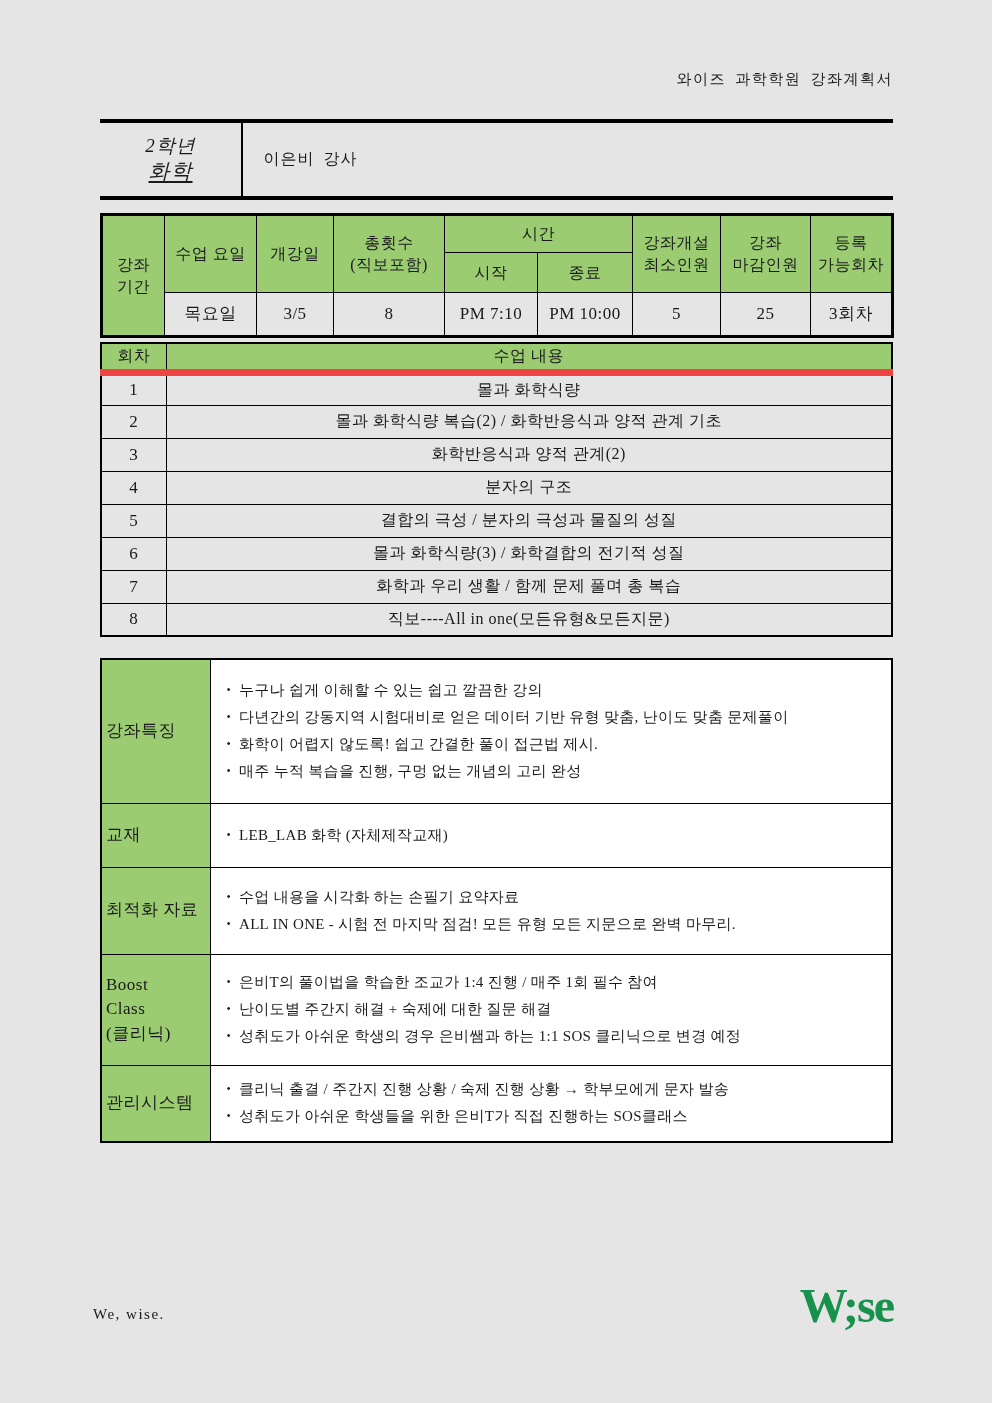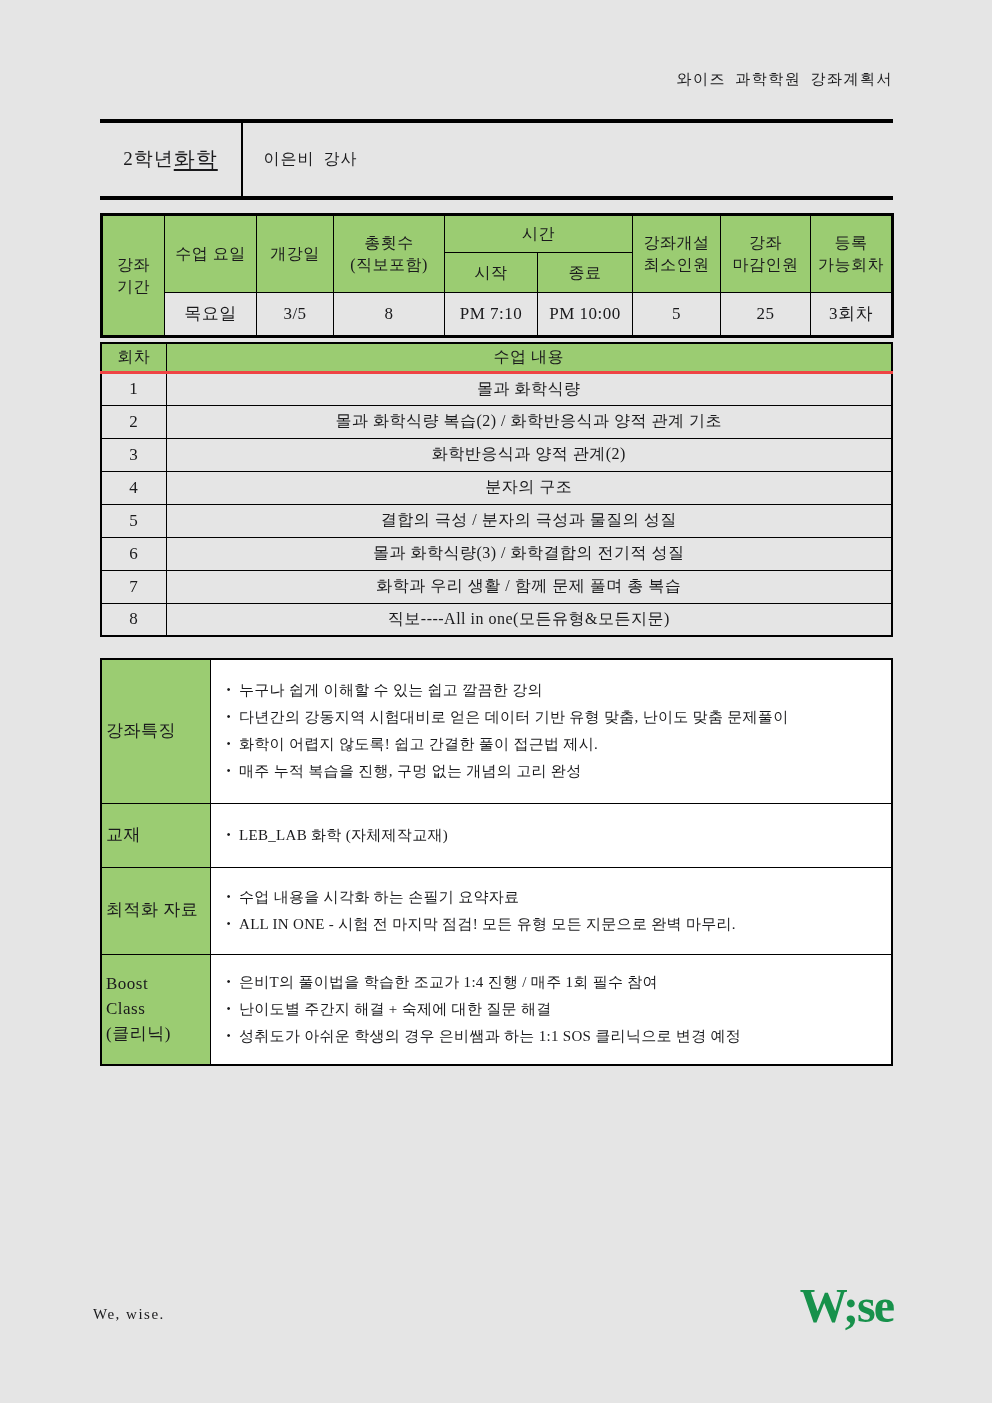--- a/index.html
+++ b/index.html
@@ -24,21 +24,21 @@
 
   
   .title-table{
     position:absolute; top:119px; left:100px; width:793px; height:81px;
     border-top:4px solid #000; border-bottom:4px solid #000;
     display:flex; align-items:stretch;
   }
   .tt-cell{ display:flex; justify-content:center; align-items:center; }
   .tt-grade{
     width:143px; border-right:2px solid #000;
-    flex-direction:row; font-size:19px; line-height:1.3; letter-spacing:1px;
+    flex-direction:column; font-size:19px; line-height:1.3; letter-spacing:1px;font-style:italic;
   }
   .tt-grade .subject{ text-decoration:underline; text-underline-offset:3px; font-size:21px; }
   .tt-title{
     flex:1; border-right:2px solid #000;
     font-size:31px; font-weight:bold; letter-spacing:0.5px; word-spacing:6px;
   }
   .tt-instructor{ width:135px; font-size:16px; letter-spacing:1px; word-spacing:4px; }
 
   
   .info-table{
@@ -62,21 +62,21 @@
     position:absolute; top:342px; left:100px;
     width:791px; border-collapse:collapse; table-layout:fixed;
     border:2px solid #000;
   }
   .schedule-table td{
     border:1px solid #000; text-align:center; vertical-align:middle;
     padding:0; font-size:16px; letter-spacing:0.5px;
   }
   .schedule-table tr.head{ height:29px; }
   .schedule-table tr.head td{
-    background:var(--table-green); border-bottom:3px solid #ef4444;
+    background:var(--table-green); border-bottom:7px solid #ef4444;
   }
   .schedule-table tr.srow{ height:33px; }
   .schedule-table .col-no{ font-size:17px; }
 
   
   .features-table{
     position:absolute; top:658px; left:100px;
     width:791px; border-collapse:collapse; table-layout:fixed;
     border:2px solid #000;
   }
@@ -245,19 +245,26 @@
       <tr class="fr-boost">
         <td class="label">Boost
 Class
 (클리닉)</td>
         <td class="content">
           <div class="bullet-line">은비T의 풀이법을 학습한 조교가 1:4 진행 / 매주 1회 필수 참여</div>
           <div class="bullet-line">난이도별 주간지 해결 + 숙제에 대한 질문 해결</div>
           <div class="bullet-line">성취도가 아쉬운 학생의 경우 은비쌤과 하는 1:1 SOS 클리닉으로 변경 예정</div>
         </td>
       </tr>
+      <tr class="fr-management">
+        <td class="label">관리시스템</td>
+        <td class="content">
+          <div class="bullet-line">클리닉 출결 / 주간지 진행 상황 / 숙제 진행 상황 → 학부모에게 문자 발송</div>
+          <div class="bullet-line">성취도가 아쉬운 학생들을 위한 은비T가 직접 진행하는 SOS클래스</div>
+        </td>
+      </tr>
     </tbody>
   </table>
 
   <div class="footer-left">We, wise.</div>
   <div class="brand-logo">W;se</div>
 
 </div>
 
 </body></html>

